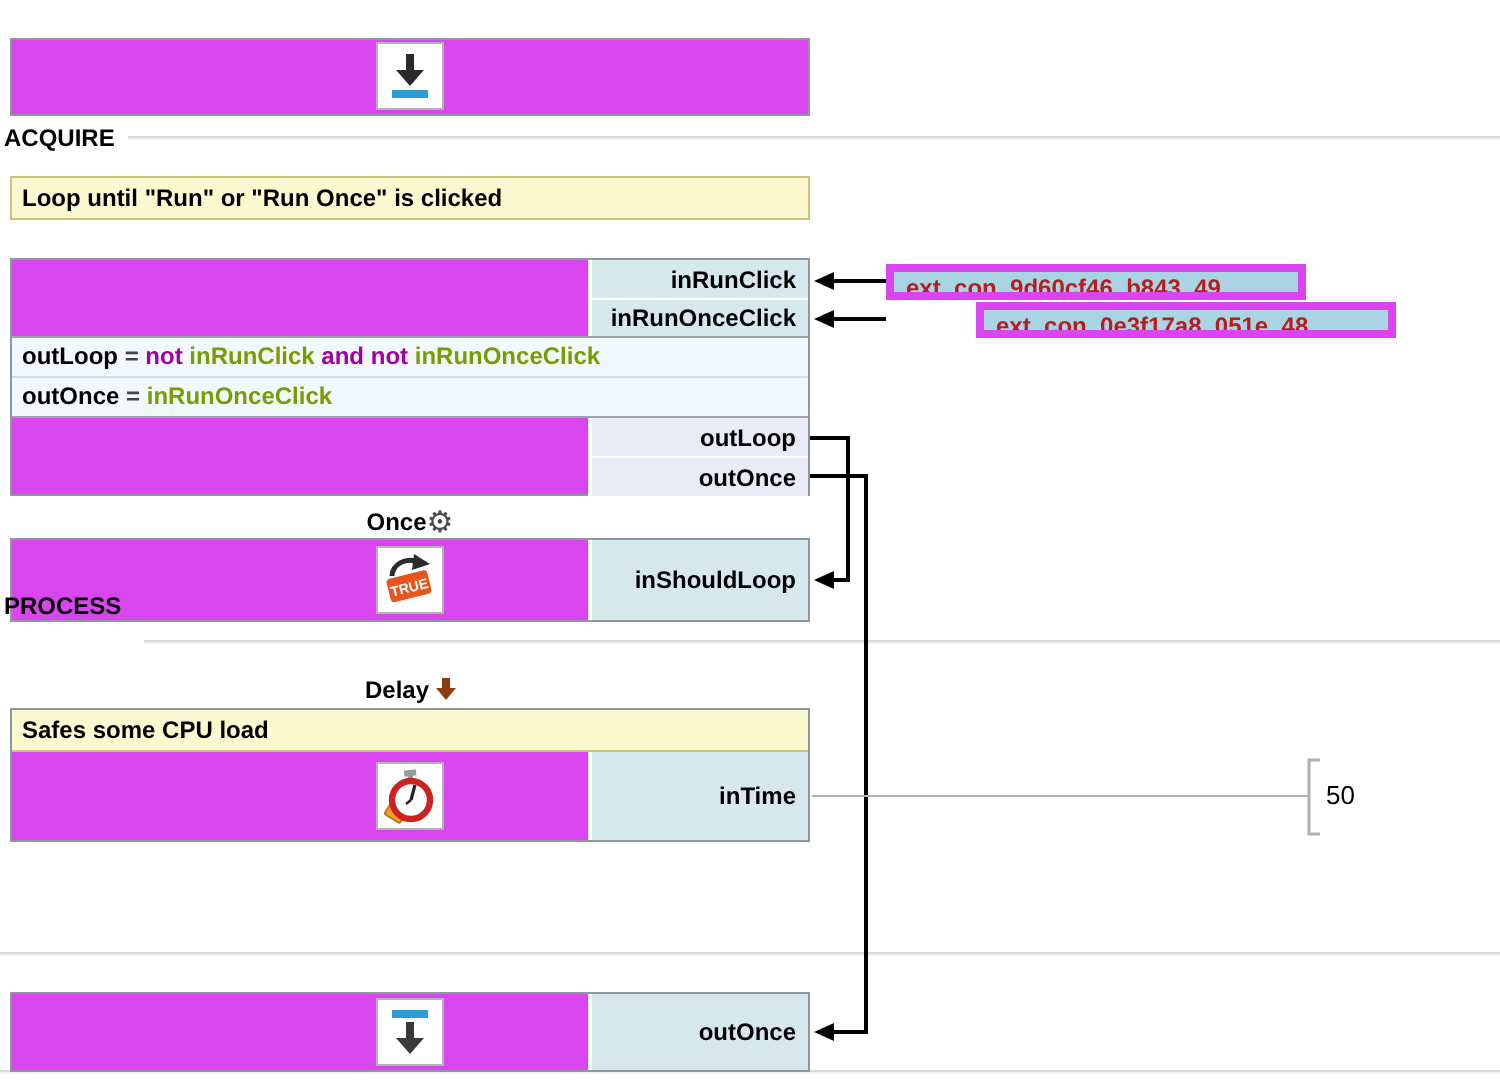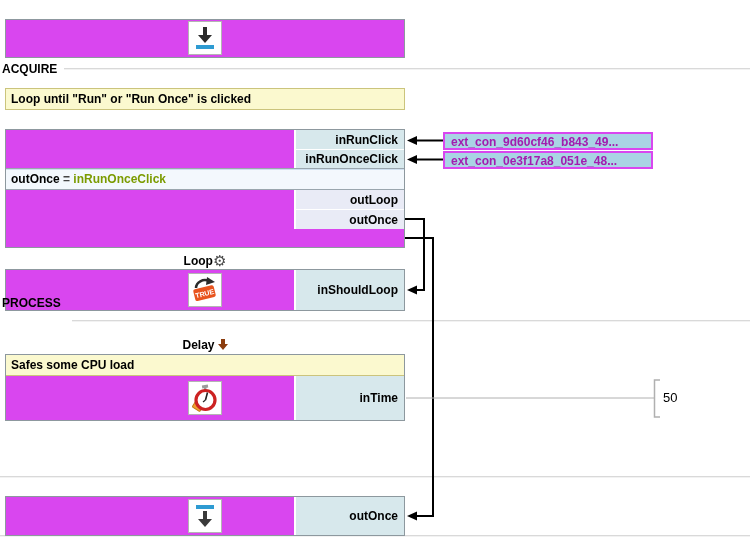--- a/index.html
+++ b/index.html
@@ -19,21 +19,21 @@
   .port-cell { position:absolute; right:0; width:110px; font-size:12px; font-weight:bold; color:#000; text-align:right; padding-right:6px; border-left:2px solid #fff; display:flex; align-items:center; justify-content:flex-end; }
   .port-in  { background:#d7e8ec; }
   .port-out { background:#e9ebf6; }
 
   .f-row { position:relative; height:19px; }
   .f-sep-dark  { height:1px; background:#9aa6ae; }
   .f-sep-blue  { height:1px; background:#cfe0f0; }
   .f-expr { background:#f3f8fd; font-size:12px; font-weight:bold; line-height:19px; padding-left:5px; white-space:pre; }
   .f-name { color:#000; } .f-op { color:#444; } .f-kw { color:#a000a0; } .f-id { color:#7b9b00; }
 
-  .ext-con { position:absolute; left:443px; width:210px; height:18px; background:#a9d4e4; border:2px solid #d946ef; font-size:12px; font-weight:bold; color:#a21caf; line-height:16px; padding-left:6px; white-space:nowrap; overflow:hidden; z-index:1; }
+  .ext-con { position:absolute; left:443px; width:210px; height:18px; background:#a9d4e4; border:4px solid #d946ef; font-size:12px; font-weight:bold; color:#b91c1c; line-height:16px; padding-left:6px; white-space:nowrap; overflow:hidden; z-index:1; }
 
   .gear { font-size:15px; font-weight:normal; color:#4a4a4a; vertical-align:-1px; }
   .value-label { position:absolute; font-size:13px; font-weight:normal; color:#000; z-index:1; }
 
   svg.overlay { position:absolute; left:0; top:0; z-index:3; pointer-events:none; }
 </style>
 </head>
 <body>
 
 <div class="canvas">
@@ -58,35 +58,36 @@
 
   <div class="blk-title" style="left:5px; top:108px;margin-top:46px;">Formula</div>
   <div class="block" style="top:129px; height:119px;">
     <div class="f-row">
       <div class="port-cell port-in" style="top:0; height:19px;">inRunClick</div>
     </div>
     <div class="f-row">
       <div class="port-cell port-in" style="top:0; height:19px; border-top:1px solid #fff;">inRunOnceClick</div>
     </div>
     <div class="f-sep-dark"></div>
+    <div class="f-row f-expr"><span class="f-name">outLoop</span><span class="f-op"> = </span><span class="f-kw">not </span><span class="f-id">inRunClick</span><span class="f-kw"> and </span><span class="f-kw">not </span><span class="f-id">inRunOnceClick</span></div>
     <div class="f-sep-blue"></div>
     <div class="f-row f-expr"><span class="f-name">outOnce</span><span class="f-op"> = </span><span class="f-id">inRunOnceClick</span></div>
     <div class="f-sep-dark"></div>
     <div class="f-row">
       <div class="port-cell port-out" style="top:0; height:19px;">outLoop</div>
     </div>
     <div class="f-row" style="height:20px;">
       <div class="port-cell port-out" style="top:0; height:20px; border-top:1px solid #fff;">outOnce</div>
     </div>
   </div>
 
   <div class="ext-con" style="top:132px;">ext_con_9d60cf46_b843_49...</div>
-  <div class="ext-con" style="top:151px;">ext_con_0e3f17a8_051e_48...</div>
+  <div class="ext-con" style="top:151px;margin-left:45px;">ext_con_0e3f17a8_051e_48...</div>
 
-  <div class="blk-title" style="left:5px; top:252px;"><span>Loop</span><span class="gear">⚙</span></div>
+  <div class="blk-title" style="left:5px; top:252px;"><span>Once</span><span class="gear">⚙</span></div>
   <div class="block" style="top:269px; height:42px;">
     <div class="icon-box" style="left:182px; top:3px;">
       <svg width="32" height="32" viewBox="0 0 32 32">
         <g transform="rotate(-14 16 19)">
           <rect x="5" y="13" width="21" height="12" rx="2" fill="#e8541e"></rect>
           <text x="15.5" y="22" font-size="7" font-weight="bold" fill="#fff" text-anchor="middle" font-family="Liberation Sans, sans-serif">TRUE</text>
         </g>
         <path d="M7,14 A 9 8 0 0 1 20 7" stroke="#2b2b2b" stroke-width="2.5" fill="none"></path>
         <polygon points="18,3 26,8 17,11" fill="#2b2b2b"></polygon>
       </svg>

